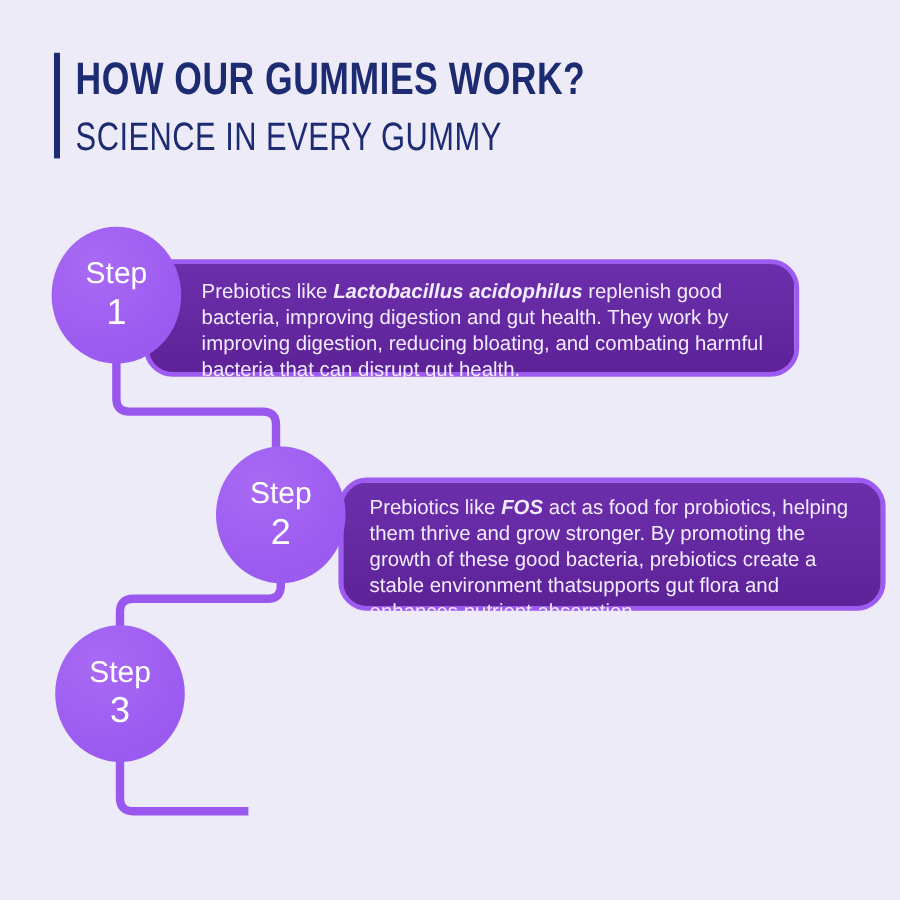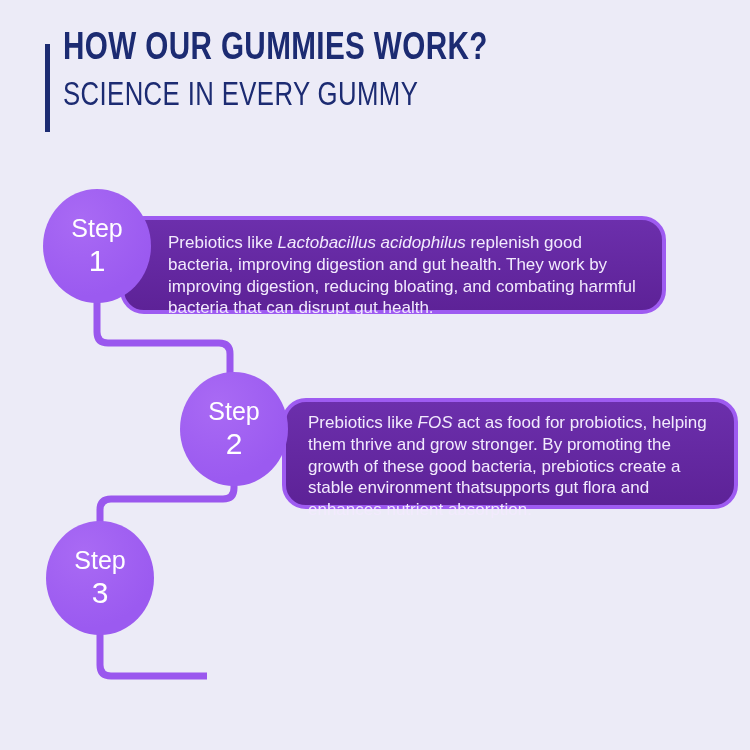--- a/index.html
+++ b/index.html
@@ -23,21 +23,21 @@
     position:relative;
     overflow:hidden;
   }
   .canvas{position:absolute;inset:0;width:750px;height:750px;}
 
   
   .accent-bar{
     position:absolute;left:45px;top:44px;width:5px;height:88px;
     background:var(--accent-bar);
   }
-  .titles{position:absolute;left:63px;top:24px;}
+  .titles{position:absolute;left:63px;top:44px;}
   .title-main{
     font-size:38px;font-weight:700;color:var(--heading);
     letter-spacing:0.5px;line-height:1.2;
     transform:scaleX(0.78);transform-origin:left top;white-space:nowrap;
   }
   .title-sub{
     font-size:33px;font-weight:400;color:var(--heading);
     letter-spacing:0.5px;line-height:1.15;margin-top:5px;
     transform:scaleX(0.78);transform-origin:left top;white-space:nowrap;
   }
@@ -51,21 +51,21 @@
     position:absolute;z-index:2;
     border:4px solid var(--card-border);
     border-radius:24px;
     background:linear-gradient(180deg,var(--card-fill-top),var(--card-fill-bottom));
     color:var(--card-text);
     font-size:17px;line-height:1.28;
   }
   .bubble-1{left:120px;top:216px;width:546px;height:98px;padding:12px 14px 12px 44px;}
   .bubble-2{left:282px;top:398px;width:456px;height:111px;padding:10px 12px 5px 22px;}
   .bubble-3{left:122px;top:585px;width:544px;height:78px;padding:10px 14px 10px 48px;}
-  .bi{font-weight:400;font-style:italic;}
+  .bi{font-weight:700;font-style:italic;}
 
   
   .circle{
     position:absolute;z-index:3;
     width:108px;height:114px;border-radius:50%;
     background:radial-gradient(circle at 35% 28%,var(--circle-fill-light) 0%,var(--circle-fill) 70%);
     color:var(--circle-text);
     display:flex;flex-direction:column;align-items:center;justify-content:center;
     text-align:center;
   }

